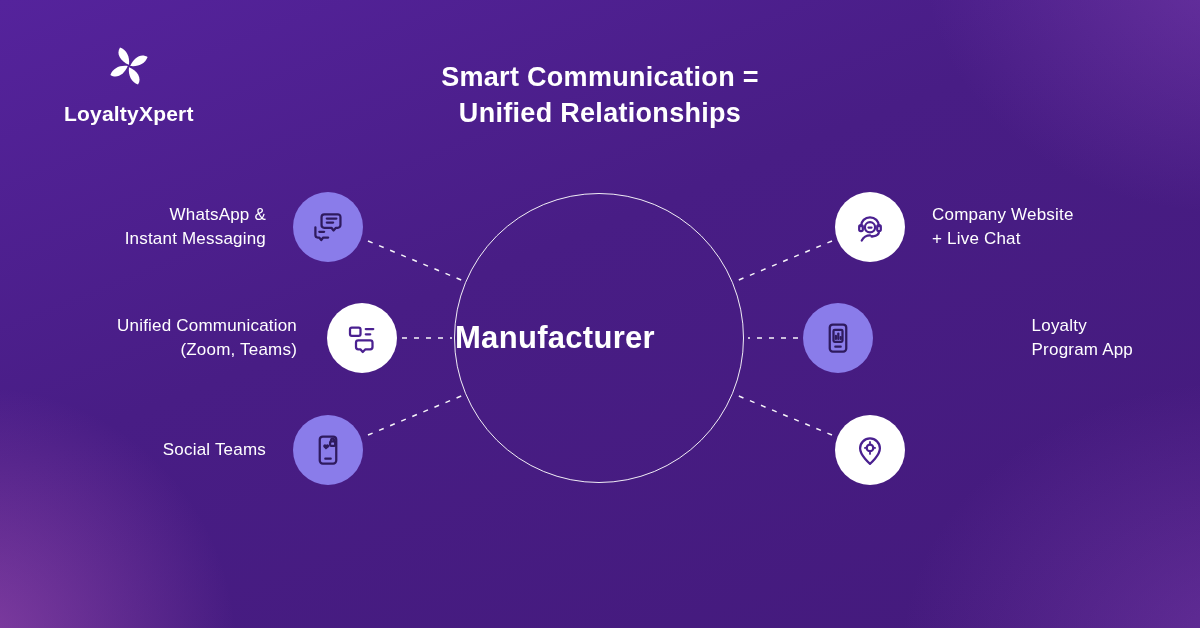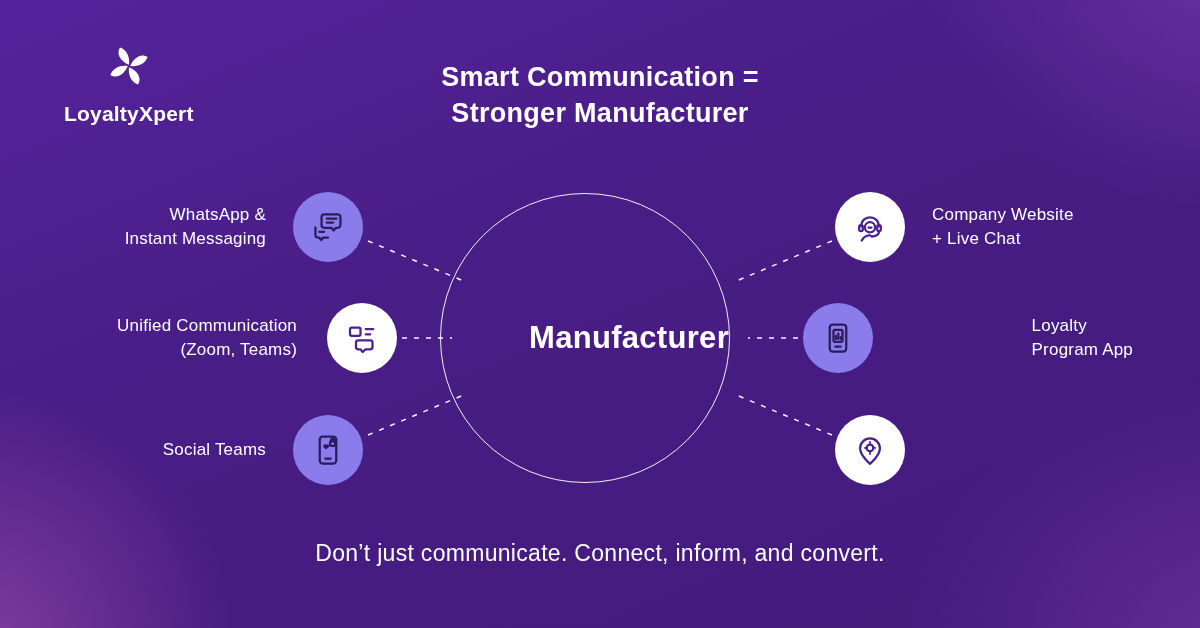--- a/index.html
+++ b/index.html
@@ -35,25 +35,25 @@
     text-align: center;
     font-size: 27px;
     font-weight: 600;
     line-height: 1.32;
     letter-spacing: 0.3px;
   }
 
   
   .center-circle {
     position: absolute;
-    left: 440px; top: 193px;
+    left: 454px; top: 193px;
     width: 290px; height: 290px;
     border: 1.5px solid rgba(255,255,255,0.92);
     border-radius: 50%;
-    display: flex; align-items: center; justify-content: flex-end;
+    display: flex; align-items: center; justify-content: flex-start;
   }
   .center-label { font-size: 31px; font-weight: 600; letter-spacing: 0.3px; }
 
   
   .connectors {
     position: absolute; left: 0; top: 0;
     width: 1200px; height: 628px;
     pointer-events: none;
   }
 
@@ -131,21 +131,21 @@
               <path d="M20 19 C13 16 9 10 12.5 4.5 C18 6.5 20.8 12 20 19 Z"></path>
             </g>
         </g>
       </svg>
     </span>
     <span class="logo-text">LoyaltyXpert</span>
   </div>
 
   <h1 class="title">
     <span>Smart Communication =</span><br>
-    <span>Stronger Manufacturer</span>
+    <span>Unified Relationships</span>
   </h1>
 
   <div class="center-circle">
     <span class="center-label">Manufacturer</span>
   </div>
 
   <div class="item left item-l1">
     <div class="label right">WhatsApp &amp;
 Instant Messaging</div>
     <div class="icon-circle lavender">
@@ -220,15 +220,14 @@
   <div class="item right item-r3">
     <div class="icon-circle white">
       <svg viewBox="0 0 24 24" fill="none" stroke="#4A2090" stroke-width="1.5" stroke-linecap="round" stroke-linejoin="round">
         <path d="M12 21.2s-6.6-5.4-6.6-10.3a6.6 6.6 0 0 1 13.2 0c0 4.9-6.6 10.3-6.6 10.3z"></path>
         <circle cx="12" cy="10.6" r="2.2"></circle>
         <path d="M12 6.6v1.1M12 13.5v1.1M8.6 10.6h1.1M14.3 10.6h1.1" stroke-width="1.2"></path>
       </svg>
     </div>
   </div>
 
-  <div class="footer">Don’t just communicate. Connect, inform, and convert.</div>
 
 </div>
 
 </body></html>

